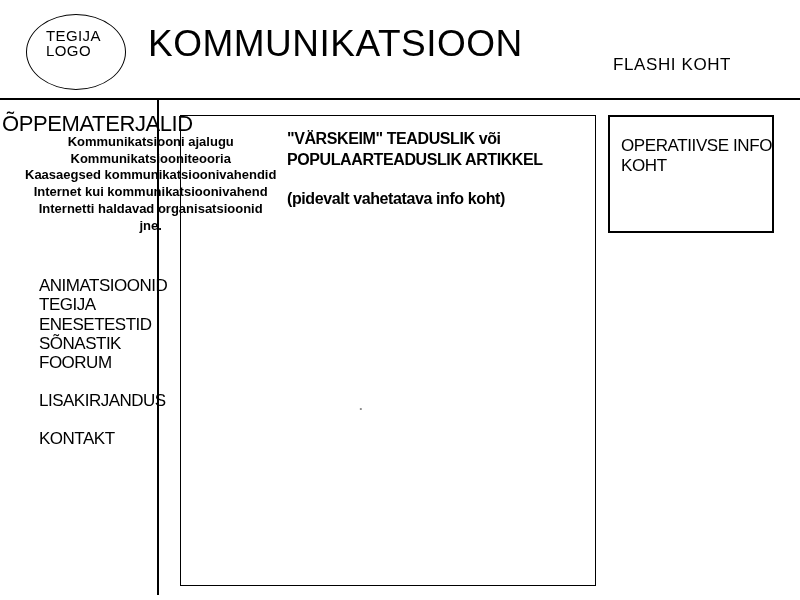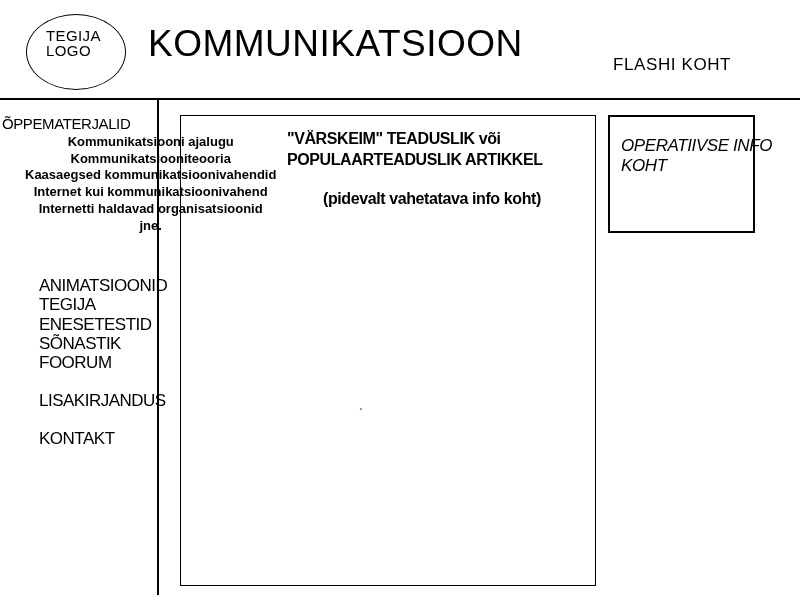--- a/index.html
+++ b/index.html
@@ -26,21 +26,21 @@
   .flash{
     position:absolute;left:613px;top:56px;
     font-size:17px;line-height:17px;letter-spacing:.6px;white-space:nowrap;
   }
   .hr{position:absolute;left:0;top:98px;width:800px;height:2px;background:#000;}
   .vr{position:absolute;left:157px;top:100px;width:2px;height:495px;background:#000;}
 
   
   .section-title{
     position:absolute;left:2px;top:114px;
-    font-size:15px;line-height:20px;letter-spacing:-0.4px;white-space:nowrap;
+    font-size:22px;line-height:20px;letter-spacing:-0.4px;white-space:nowrap;
   }
   .topics{
     position:absolute;left:25px;top:134px;
     font-size:13px;font-weight:bold;line-height:16.7px;white-space:nowrap;text-align:center;
   }
   .main-menu{
     position:absolute;left:3px;top:276px;
     font-size:17px;line-height:19.3px;letter-spacing:-0.5px;white-space:nowrap;margin-left:36px;
   }
   .main-menu .menu-item:nth-child(6){margin-top:18.5px;}
@@ -49,28 +49,28 @@
   
   .article-box{
     position:absolute;left:180px;top:115px;width:416px;height:471px;
     border:1px solid #000;box-sizing:border-box;
   }
   .article-text{
     position:absolute;left:106px;top:13px;
     font-size:16px;font-weight:bold;line-height:20.5px;letter-spacing:-0.4px;
     white-space:nowrap;
   }
-  .article-note{margin-top:19px;margin-left:36px;}
+  .article-note{margin-top:19px;}
   .stray{
     position:absolute;left:178px;top:283px;
     font-size:13px;font-weight:bold;color:#8a8a8a;line-height:13px;
   }
   .info-box{
-    position:absolute;left:608px;top:115px;width:147px;height:118px;
-    border:2px solid #000;box-sizing:border-box;font-style:italic;
+    position:absolute;left:608px;top:115px;width:166px;height:118px;
+    border:2px solid #000;box-sizing:border-box;
   }
   .info-label{
     margin:19px 0 0 11px;width:170px;
     font-size:17px;line-height:20px;letter-spacing:-0.4px;
   }
 </style>
 </head>
 <body>
 
 <div class="page">

